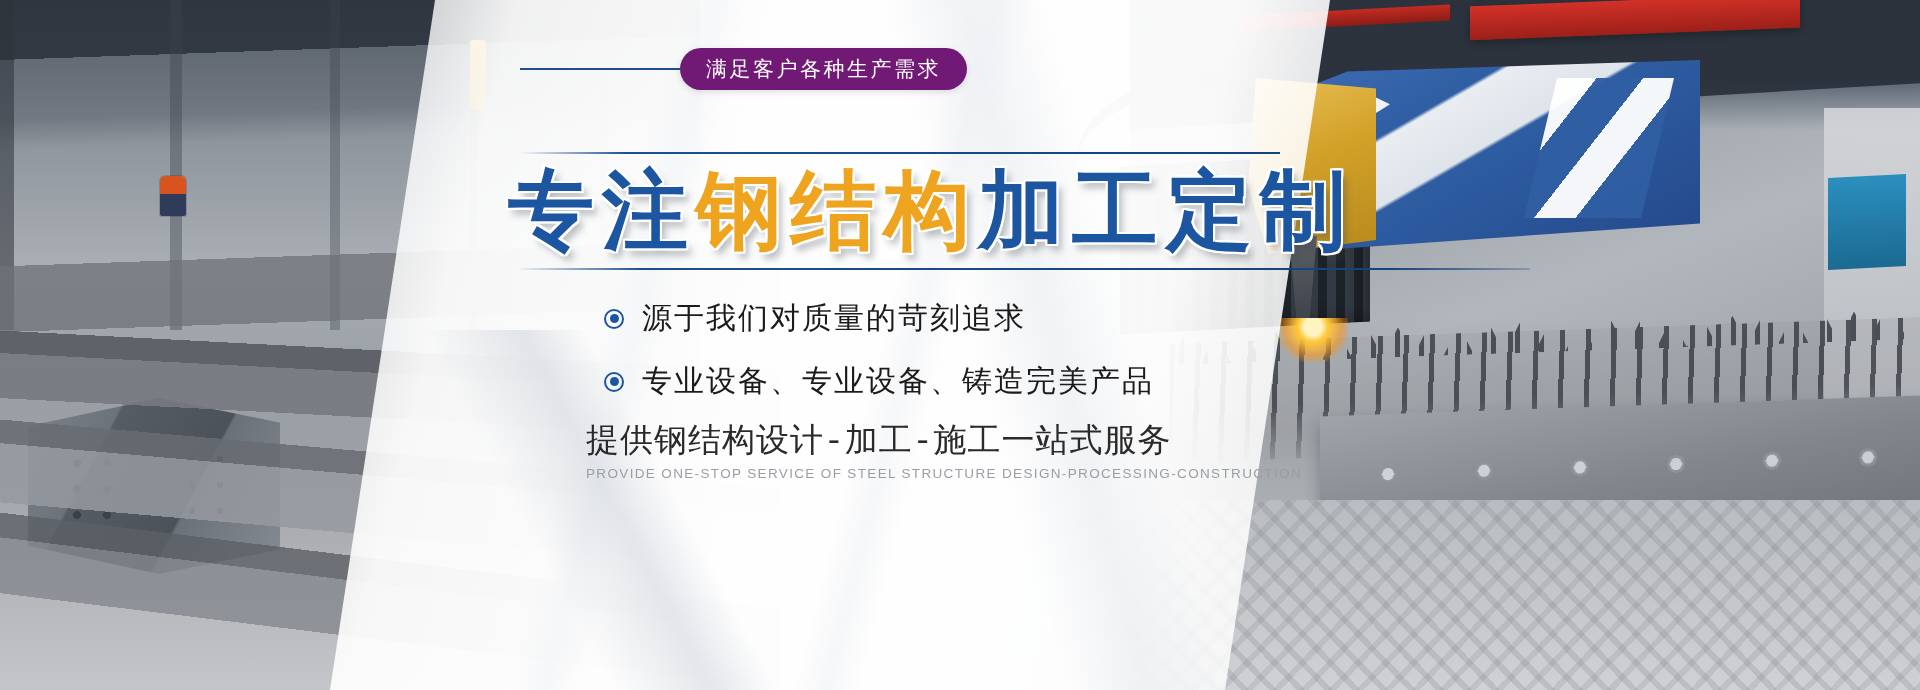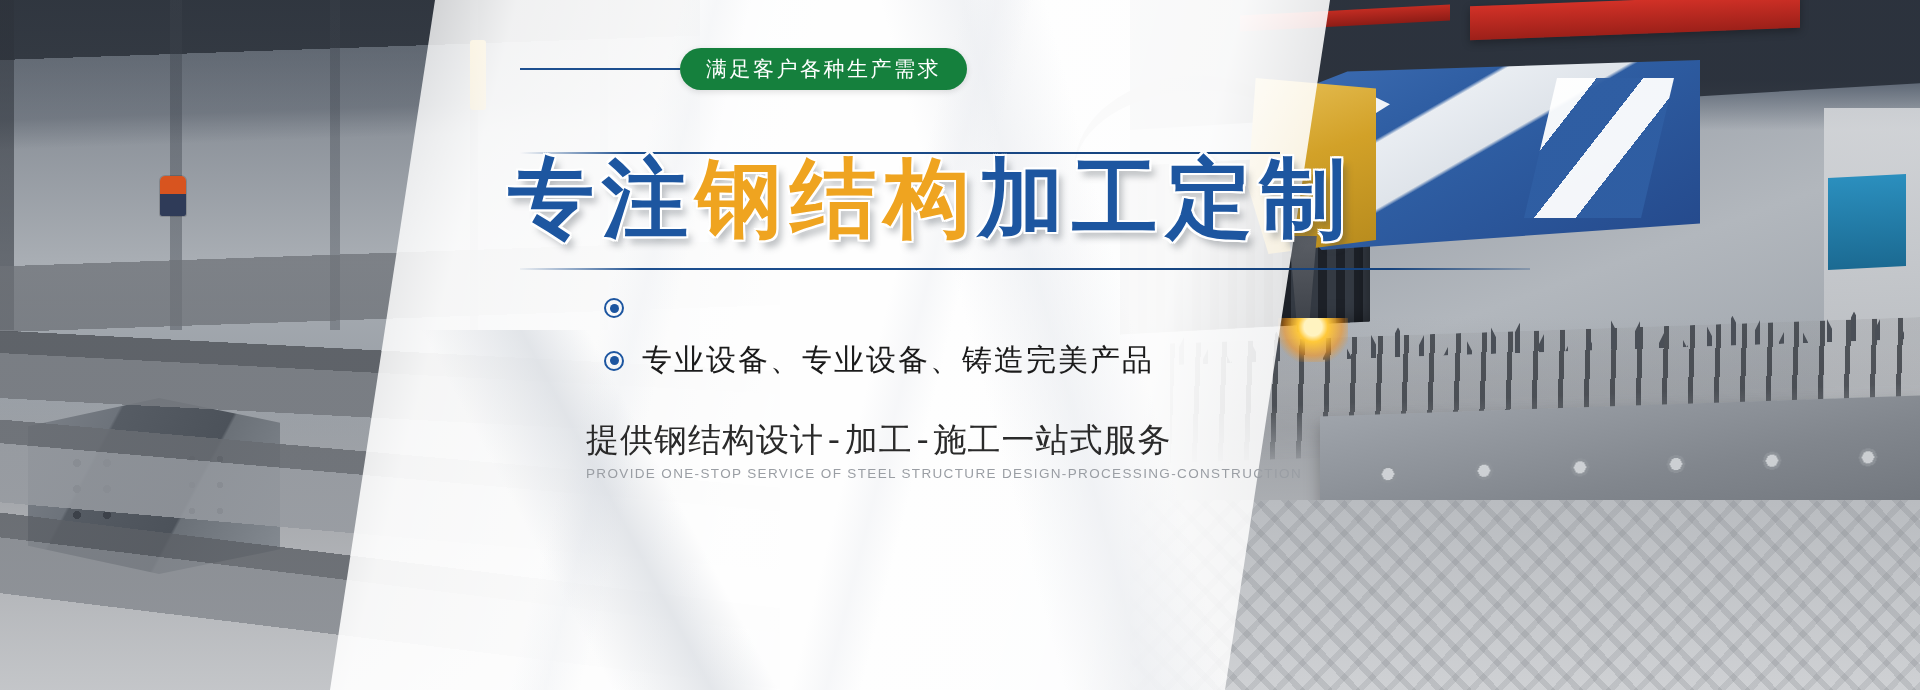--- a/index.html
+++ b/index.html
@@ -197,34 +197,34 @@
   }
 
   
   .content{ position:absolute; left:0; top:0; width:1920px; height:690px; }
 
   
   .badge-row{ position:absolute; left:520px; top:48px; display:flex; align-items:center; }
   .badge-line{ width:160px; height:2px; background:#1d4f8f; margin-right:0; }
   .badge{
     height:42px; padding:0 26px; border-radius:21px;
-    background:#15803d; color:#fff;
+    background:#701a75; color:#fff;
     display:flex; align-items:center; justify-content:center;
     font-size:21px; letter-spacing:2.5px; font-weight:500;
     box-shadow:0 2px 6px rgba(0,0,0,.12);
   }
 
   
   .rule-top{ position:absolute; left:520px; top:152px; width:760px; height:2px;
     background:linear-gradient(90deg, rgba(29,79,143,0) 0%, #1d4f8f 14%, #15427c 100%); }
   .rule-bottom{ position:absolute; left:520px; top:268px; width:1010px; height:2px;
     background:linear-gradient(90deg, rgba(29,79,143,.05) 0%, #1d4f8f 12%, #15427c 86%, rgba(21,66,124,.25) 100%); }
 
   .headline{
-    position:absolute; left:508px; top:150px;
+    position:absolute; left:508px; top:162px;
     font-size:86px; font-weight:800; letter-spacing:8px; line-height:1.12;
     white-space:nowrap;
     font-family:"DejaVu Sans","Liberation Sans",sans-serif;
   }
   .headline span{
     text-shadow:
       2px 0 0 #fff, -2px 0 0 #fff, 0 2px 0 #fff, 0 -2px 0 #fff,
       2px 2px 0 #fff, -2px 2px 0 #fff, 2px -2px 0 #fff, -2px -2px 0 #fff,
       5px 7px 7px rgba(60,66,76,.34);
   }
@@ -305,20 +305,21 @@
       <span class="hl-blue">专注</span><span class="hl-orange">钢结构</span><span class="hl-blue">加工定制</span>
     </div>
 
     <div class="rule-bottom"></div>
 
     <div class="bullets">
       <div class="bullet">
         <span class="dot">
             <i></i>
           </span>
+        <span class="txt">源于我们对质量的苛刻追求</span>
       </div>
       <div class="bullet">
         <span class="dot">
             <i></i>
           </span>
         <span class="txt">专业设备、专业设备、铸造完美产品</span>
       </div>
     </div>
 
     <div class="slogan">提供钢结构设计-加工-施工一站式服务</div>

